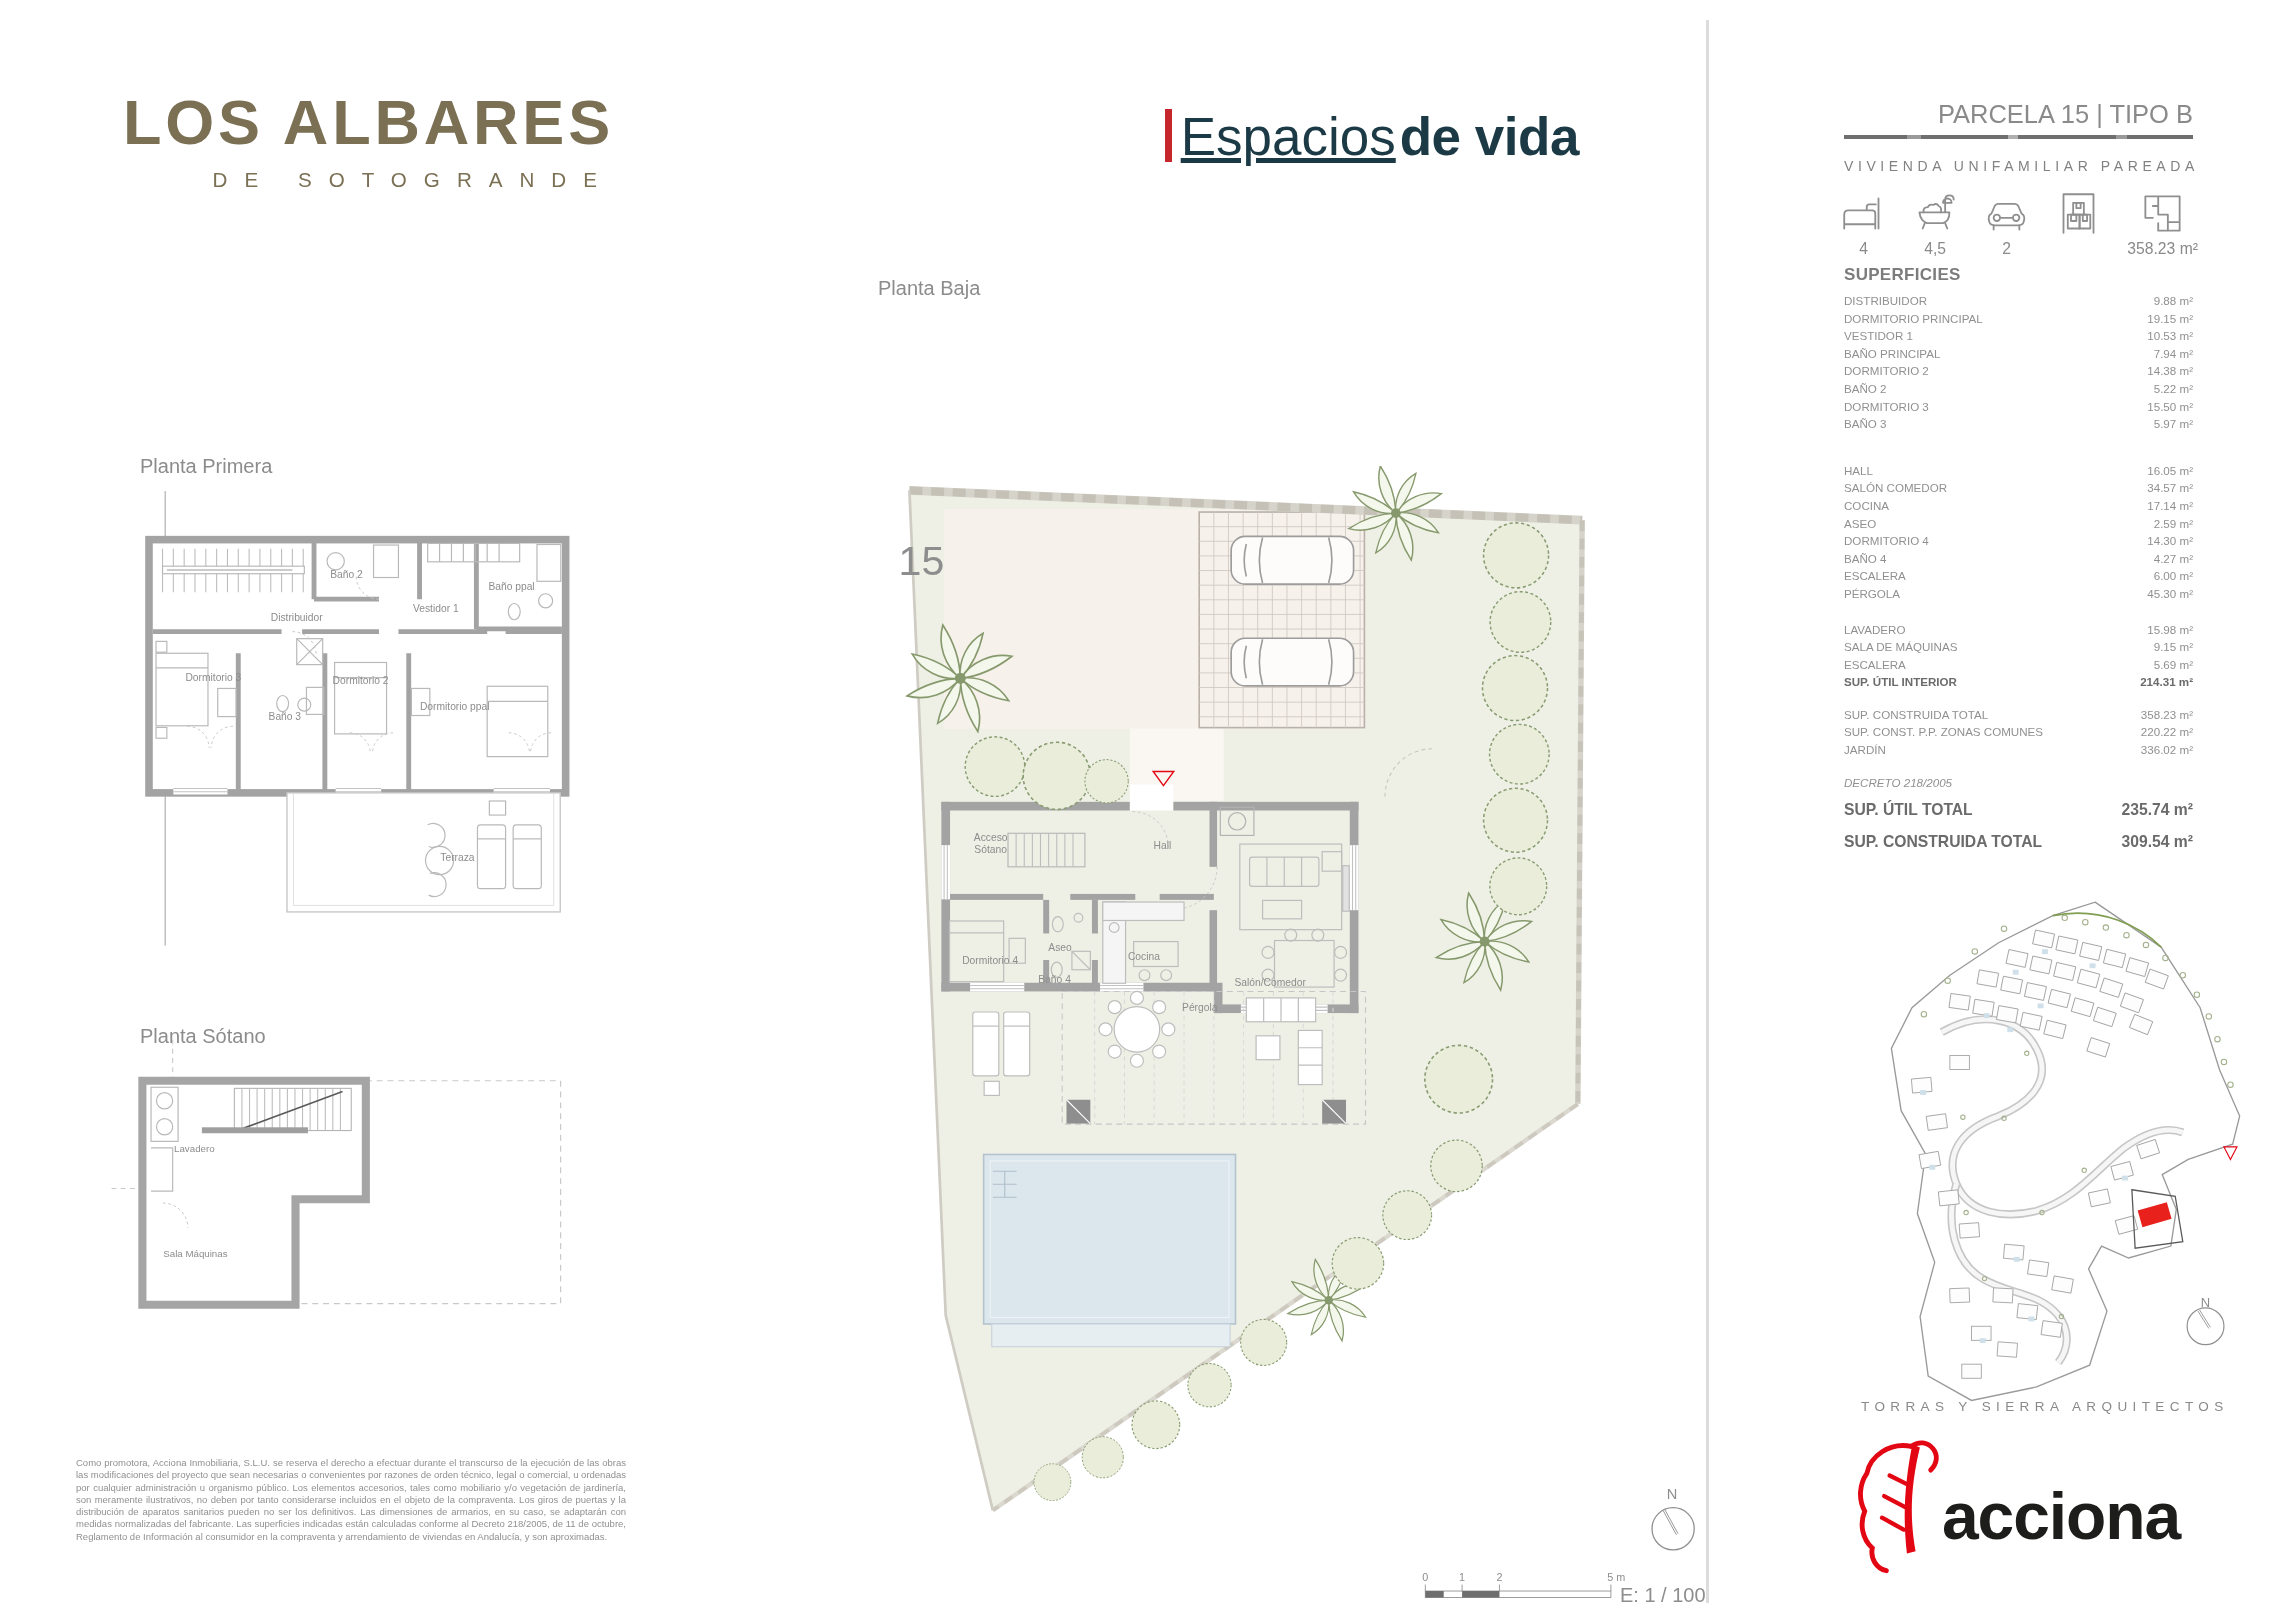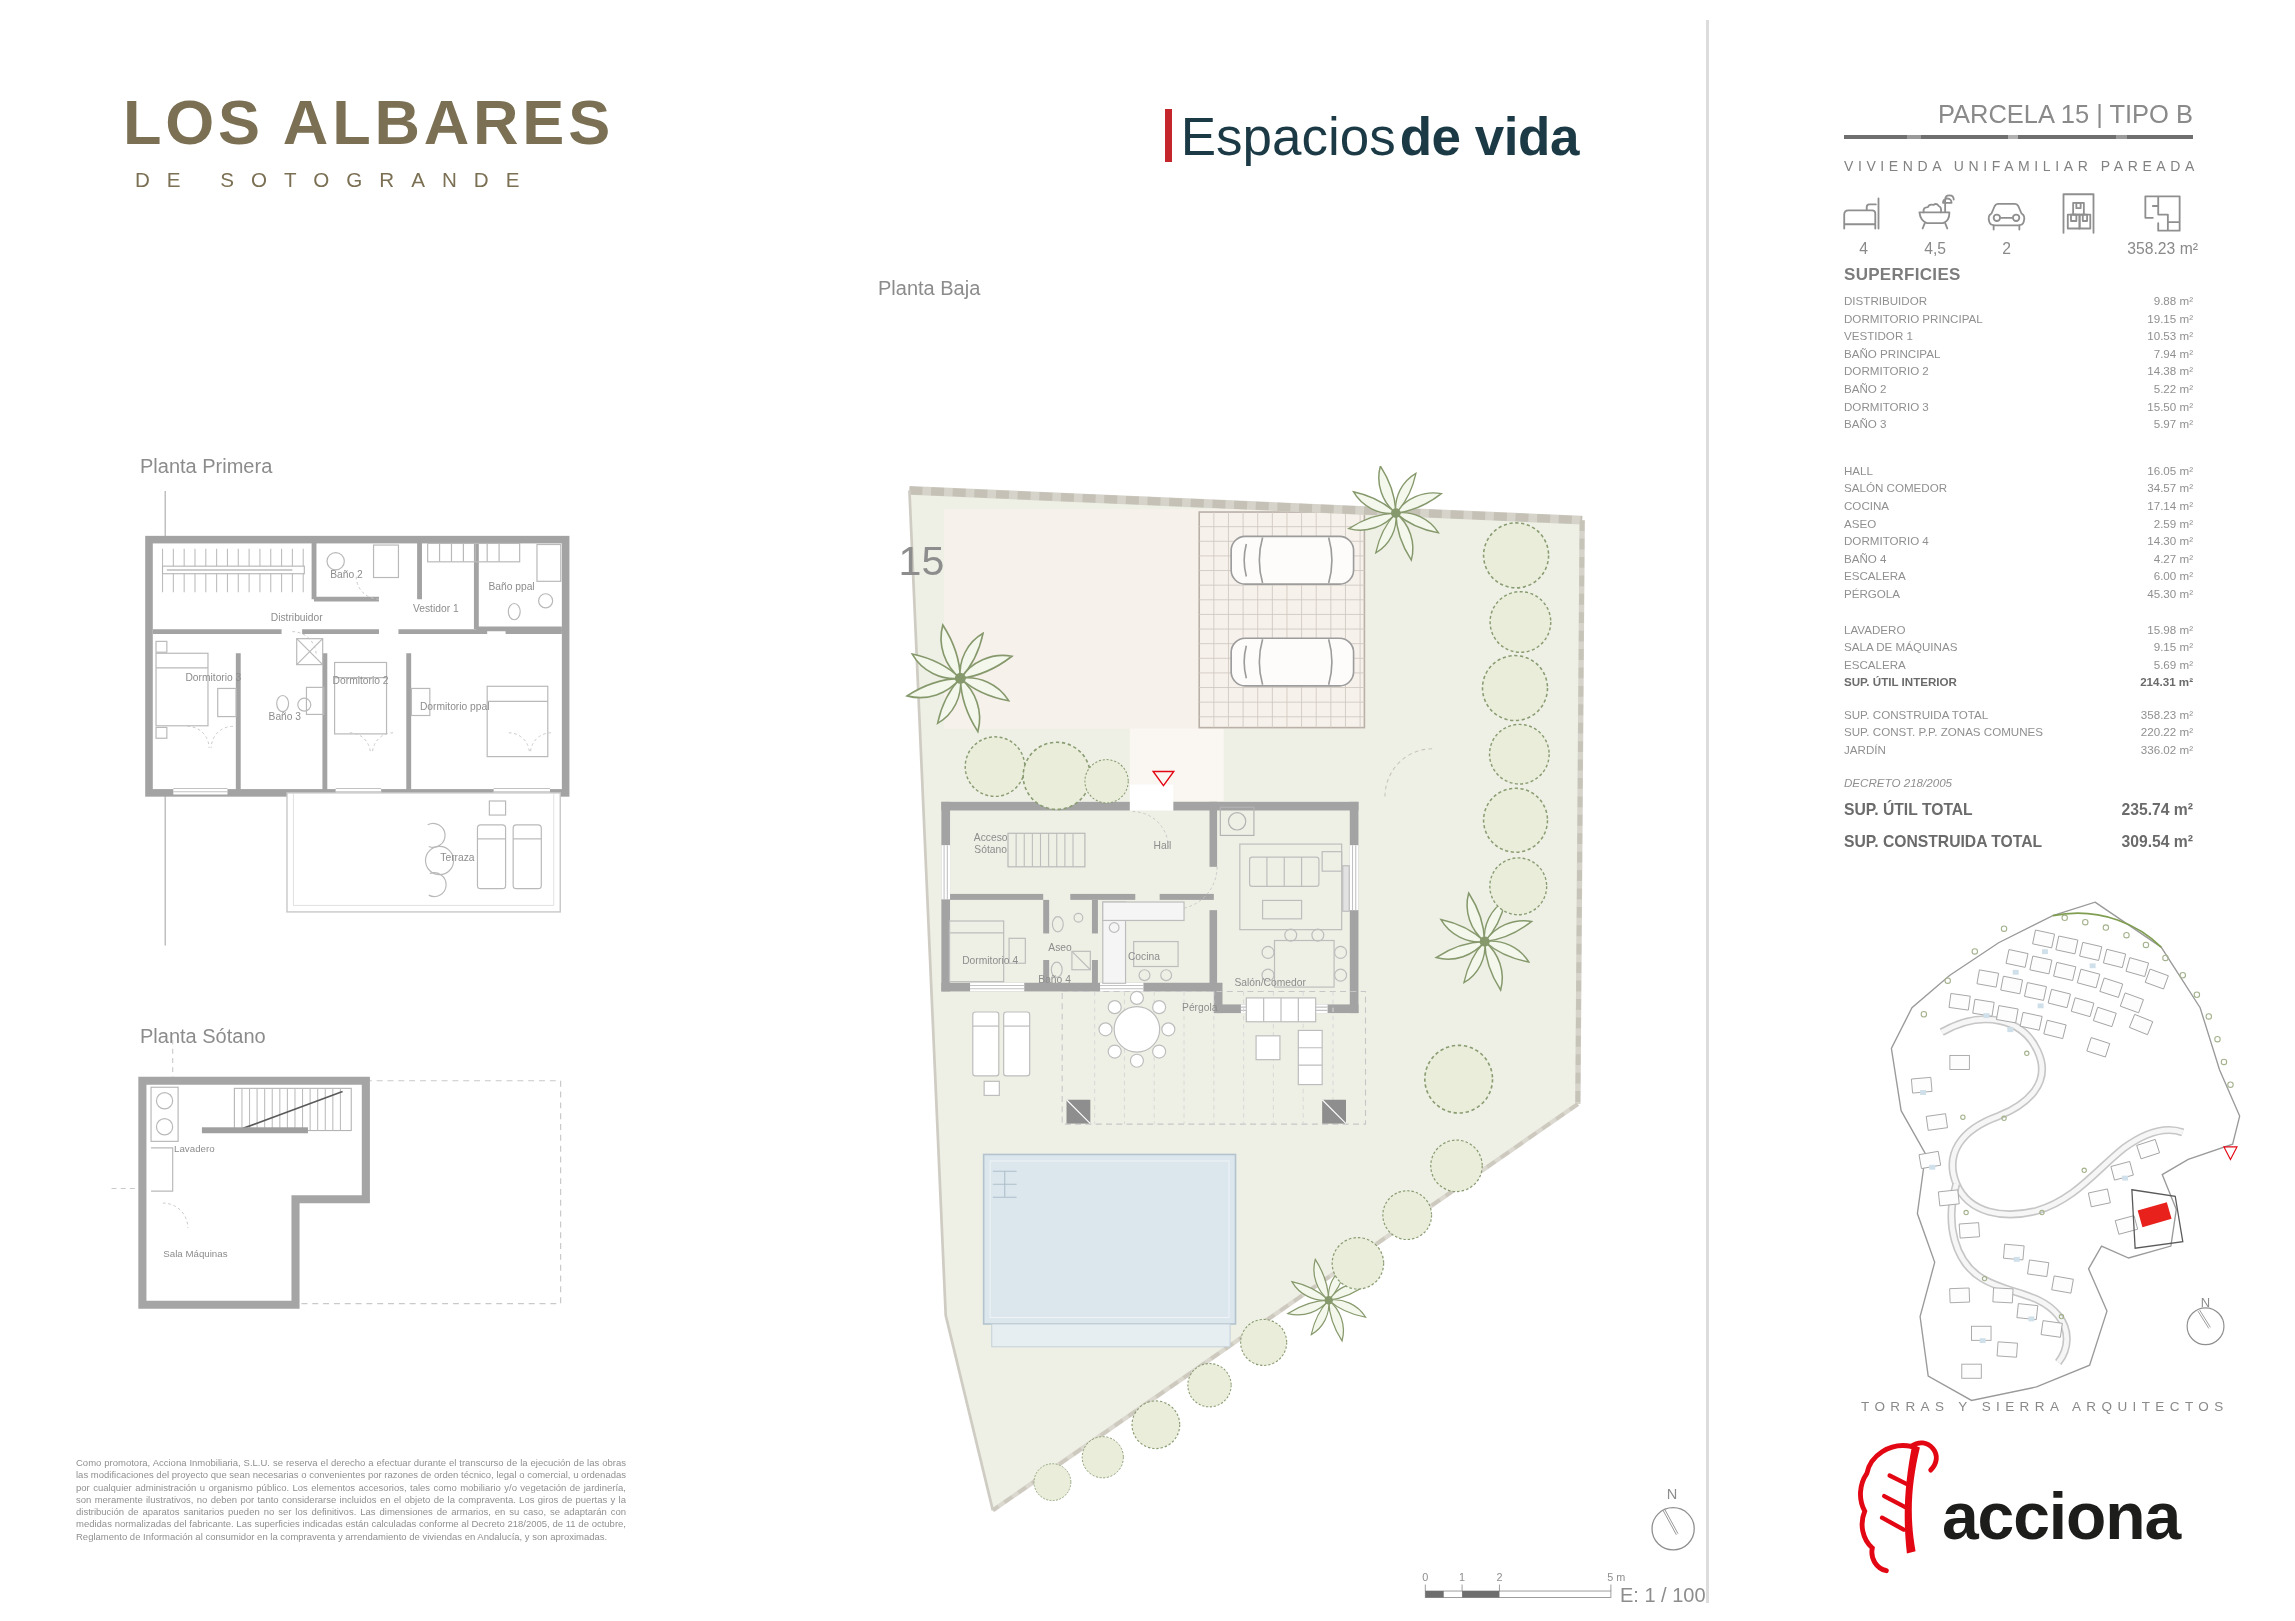--- a/index.html
+++ b/index.html
@@ -3,24 +3,24 @@
 <meta charset="utf-8">
 <style>
   html,body{margin:0;padding:0;background:#fff;}
   .page{position:relative;width:2295px;height:1622px;background:#ffffff;overflow:hidden;
         font-family:"Liberation Sans",sans-serif;color:#8a8a8a;padding-left:45px;}
   .abs{position:absolute;}
 
   
   .brand{left:123px;top:91px;color:#7b7054;}
   .brand-name{font-size:63px;font-weight:600;letter-spacing:3.8px;line-height:1;}
-  .brand-sub{font-size:20.6px;font-weight:500;letter-spacing:17px;margin-top:14px;margin-left:12px;}
+  .brand-sub{font-size:20.6px;font-weight:500;letter-spacing:17px;margin-top:14px;margin-left:12px;text-align:right;}
   .tagline{left:1165px;top:106px;display:flex;align-items:flex-start;}
   .tag-bar{width:7px;height:53px;background:#c5262c;margin-right:8.7px;margin-top:3.2px;}
-  .tag-light{font-size:53px;font-weight:300;color:#1b3a45;letter-spacing:0;}
+  .tag-light{font-size:53px;font-weight:300;color:#1b3a45;letter-spacing:0;text-decoration:underline;}
   .tag-bold{font-size:53px;font-weight:700;color:#1b3a45;margin-left:4px;letter-spacing:-0.5px;}
 
   
   .plan-label{font-size:20px;color:#8c8c8c;}
 
   
   .vdivider{left:1706px;top:19.5px;width:2.7px;height:1583px;background:#dcdcdc;}
 
   
   .sb-title{left:1844px;top:100px;width:349px;text-align:right;font-size:25.5px;color:#8a8a8a;font-weight:500;}

